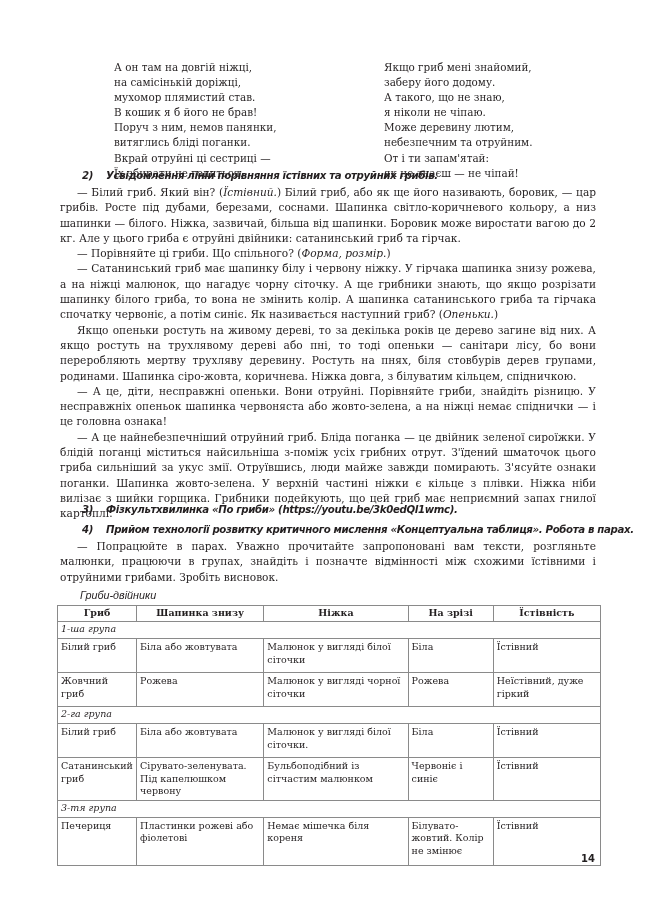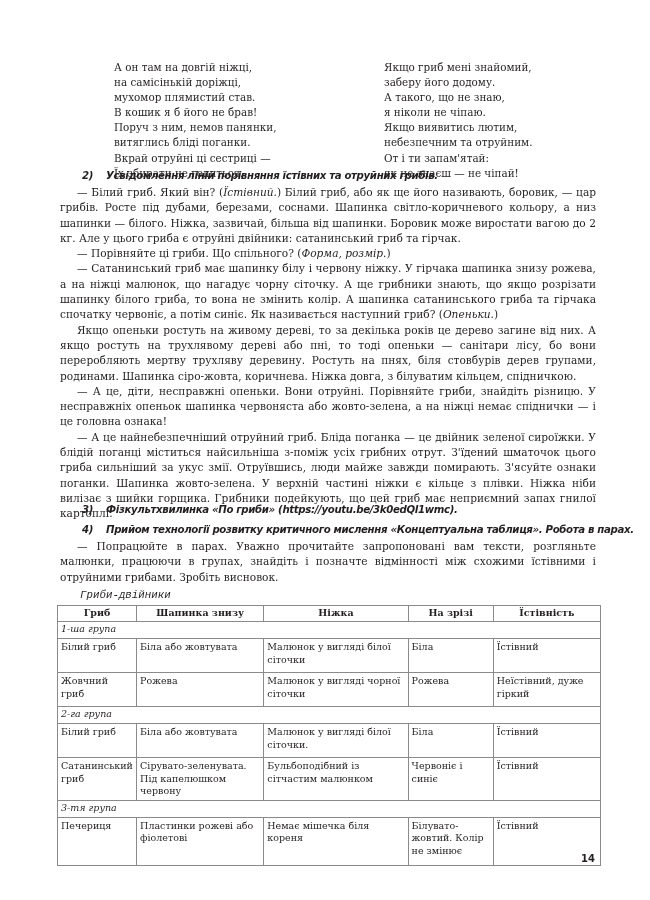--- a/index.html
+++ b/index.html
@@ -10,21 +10,21 @@
   .poem-left { left: 114px; }
   .poem-right { left: 384px; }
   .poem div { white-space: nowrap; }
 
   .text { position: absolute; left: 60px; width: 536px; font-family: "DejaVu Serif", serif; font-size: 10.6px; line-height: 15.3px; color: #231f20; text-align: justify; }
   .text p { margin: 0; text-indent: 17px; }
   .heading { position: absolute; left: 82px; font-family: "DejaVu Sans", sans-serif; font-style: italic; font-weight: bold; font-size: 10.2px; color: #231f20; white-space: nowrap; letter-spacing: -0.35px; }
   .heading .num { display: inline-block; width: 24px; }
   .it { font-style: italic; }
 
-  .caption { position: absolute; left: 80px; top: 589px; font-family: Liberation Mono, monospace; font-style: italic; font-size: 10.8px; color: #231f20; }
+  .caption { position: absolute; left: 80px; top: 589px; font-family: Liberation Sans, sans-serif; font-style: italic; font-size: 10.8px; color: #231f20; }
 
   table.twins { position: absolute; left: 57px; top: 605px; width: 544px; border-collapse: collapse; font-family: "DejaVu Serif", serif; font-size: 9.5px; line-height: 12.5px; color: #231f20; }
   table.twins th, table.twins td { border: 1px solid #8a8a8a; vertical-align: top; text-align: left; padding: 2px 3px; }
   table.twins th { font-weight: bold; text-align: center; padding: 1px 3px; height: 13px; }
   table.twins td.group { font-style: italic; height: 14px; padding: 1px 3px; }
   table.twins tr.r2 td { height: 29px; margin-left: 41px; }
   table.twins tr.r3 td { height: 43px; }
 
   .page-number { position: absolute; left: 581px; top: 853px; font-family: "DejaVu Sans", sans-serif; font-weight: bold; font-size: 10px; color: #231f20; }
 </style>
@@ -42,21 +42,21 @@
     <div>витяглись бліді поганки.</div>
     <div>Вкрай отруйні ці сестриці —</div>
     <div>Їх збирати не годиться.</div>
   </div>
 
   <div class="poem poem-right">
     <div>Якщо гриб мені знайомий,</div>
     <div>заберу його додому.</div>
     <div>А такого, що не знаю,</div>
     <div>я ніколи не чіпаю.</div>
-    <div>Якщо виявитись лютим,</div>
+    <div>Може деревину лютим,</div>
     <div>небезпечним та отруйним.</div>
     <div>От і ти запам'ятай:</div>
     <div>як не знаєш — не чіпай!</div>
   </div>
 
   <div class="heading" style="top:170px;">
     <span class="num">2)</span><span>Усвідомлення ліній порівняння їстівних та отруйних грибів.</span>
   </div>
 
   <div class="text" style="top:185px;">

